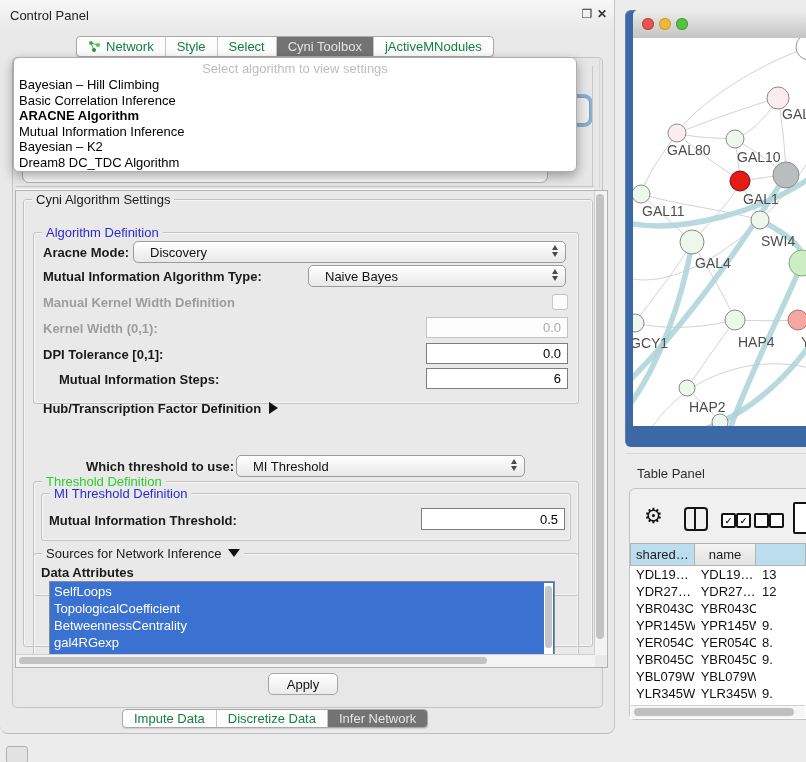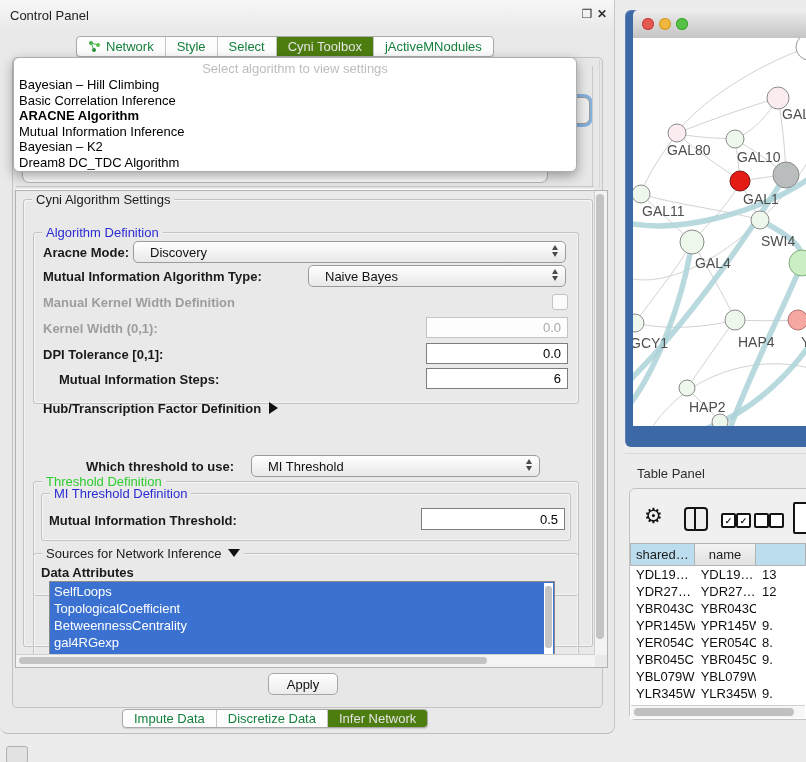--- a/index.html
+++ b/index.html
@@ -15,21 +15,21 @@
   .cp-btn{top:7px;width:14px;height:14px;display:flex;align-items:center;justify-content:center;
           color:#333;font-size:12px;cursor:default;}
   .content-card{left:12px;top:57px;width:589px;height:649px;background:#e7e7e7;
                 border:1px solid #c3c3c3;border-radius:5px;}
 
   
   .seg-tabs{display:flex;height:19px;border:1px solid #a9a9a9;border-radius:4px;overflow:hidden;
             background:#fdfdfd;font-size:13px;box-shadow:0 1px 1px rgba(0,0,0,.12);}
   .seg{display:flex;align-items:center;padding:0 11px;border-left:1px solid #c6c6c6;white-space:nowrap;color:#15803d;}
   .seg:first-child{border-left:none;}
-  .seg.sel{background:#4d7c0f;color:#e4e4e4;}
+  .seg.sel{background:#737373;color:#e4e4e4;}
   .net-tab-icon{width:13px;height:13px;margin-right:5px;}
 
   
   .dropdown{left:13px;top:57px;width:562px;height:113px;background:#fff;border:1px solid #adadad;
             border-radius:6px;box-shadow:0 4px 12px rgba(0,0,0,.35);z-index:50;}
   .dd-placeholder{left:0;top:3px;width:562px;text-align:center;color:#bdbdbd;font-size:13px;}
   .dd-list{left:5px;top:19px;width:550px;line-height:15.5px;font-size:13px;color:#000;}
   .dd-item.bold{font-weight:bold;}
 
   
@@ -218,21 +218,21 @@
       <div class="field" style="left:410px;top:177px;width:142px;">
           <span>6</span>
         </div>
 
       <span class="lbl" style="left:27px;top:210px;"><span>Hub/Transcription Factor Definition</span><span class="tri-right"></span></span>
 
       <div class="group" style="left:17px;top:242px;width:544px;height:113px;margin-top:48px;">
         <span class="group-title t-green">Threshold Definition</span>
       </div>
       <span class="lbl" style="left:70px;top:268px;">Which threshold to use:</span>
-      <div class="combo" style="left:235px;top:264px;width:289px;">
+      <div class="combo" style="left:220px;top:264px;width:289px;">
         <span>MI Threshold</span>
         <span class="spin">
             <i class="up"></i>
             <i class="dn"></i>
           </span>
       </div>
       <div class="group" style="left:25px;top:302px;width:528px;height:46px;">
         <span class="group-title t-blue">MI Threshold Definition</span>
       </div>
       <span class="lbl" style="left:33px;top:322px;">Mutual Information Threshold:</span>

